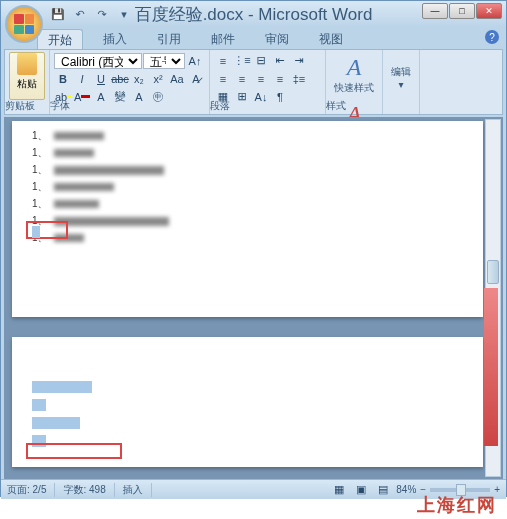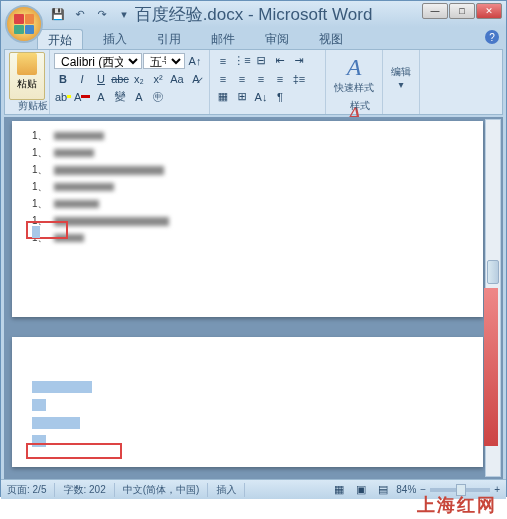--- a/index.html
+++ b/index.html
@@ -14,21 +14,21 @@
 .qat-btn { width: 18px; height: 18px; display: flex; align-items: center; justify-content: center; font-size: 11px; color: #3a5a7a; }
 .title-text { position: absolute; left: 50%; transform: translateX(-50%); font-size: 17px; color: #3a5a7a; }
 .win-controls { position: absolute; right: 4px; top: 2px; display: flex; gap: 1px; }
 .win-btn { width: 26px; height: 16px; border: 1px solid #888; background: linear-gradient(#f0f0f0,#d0d0d0); font-size: 9px; display: flex; align-items: center; justify-content: center; border-radius: 2px; }
 .win-btn.close { background: linear-gradient(#e88,#c44); color: #fff; }
 .tabs { height: 22px; display: flex; margin-left: 36px; padding-top: 2px; gap: 10px; }
 .tab { padding: 2px 10px; font-size: 12px; color: #3a5a7a; border-radius: 3px 3px 0 0; }
 .tab.active { background: #dbe8f4; border: 1px solid #9ab8d0; border-bottom: none; color: #2a4a6a; }
 .ribbon { height: 66px; background: #dbe8f4; border: 1px solid #9ab8d0; margin: 0 3px; display: flex; }
 .group { border-right: 1px solid #b8cde0; display: flex; flex-direction: column; position: relative; padding: 2px 4px 0; }
-.group-label { position: absolute; bottom: 1px; left: 0; right: 0; text-align: center; font-size: 10px; color: #3a5a7a; margin-left: 12px; }
+.group-label { position: absolute; bottom: 1px; left: 0; right: 0; text-align: left; font-size: 10px; color: #3a5a7a; }
 .paste-btn { width: 36px; height: 48px; display: flex; flex-direction: column; align-items: center; justify-content: flex-start; background: linear-gradient(#f8f8e8,#f0e8c8); border: 1px solid #c8b878; border-radius: 2px; font-size: 10px; }
 .paste-icon { width: 20px; height: 22px; background: linear-gradient(#f8d878,#e8a848); border-radius: 2px; margin-bottom: 2px; }
 .font-group { width: 160px; }
 .font-row { display: flex; gap: 1px; margin-bottom: 1px; align-items: center; }
 .font-select { font-size: 12px; height: 16px; border: 1px solid #a8b8c8; background: #fff; padding: 0 2px; }
 .rb { width: 18px; height: 17px; border: 1px solid transparent; display: flex; align-items: center; justify-content: center; font-size: 11px; color: #2a4a6a; }
 .rb.bold { font-weight: bold; }
 .rb.italic { font-style: italic; }
 .rb.underline { text-decoration: underline; }
 .para-group { width: 116px; }
@@ -122,20 +122,21 @@
         <div class="rb">A̷</div>
       </div>
       <div class="font-row">
         <div class="rb">ab<span class="color-bar" style="background:#ff0"></span></div>
         <div class="rb">A<span class="color-bar" style="background:#c00"></span></div>
         <div class="rb">A</div>
         <div class="rb">變</div>
         <div class="rb">A</div>
         <div class="rb">㊥</div>
       </div>
+      <div class="group-label">字体</div>
     </div>
 
     <div class="group para-group">
       <div class="font-row">
         <div class="rb">≡</div>
         <div class="rb">⋮≡</div>
         <div class="rb">⊟</div>
         <div class="rb">⇤</div>
         <div class="rb">⇥</div>
       </div>
@@ -145,20 +146,21 @@
         <div class="rb">≡</div>
         <div class="rb">≡</div>
         <div class="rb">‡≡</div>
       </div>
       <div class="font-row">
         <div class="rb">▦</div>
         <div class="rb">⊞</div>
         <div class="rb">A↓</div>
         <div class="rb">¶</div>
       </div>
+      <div class="group-label">段落</div>
     </div>
 
     <div class="group style-group">
       <div class="style-btn">
         <span class="style-A">A</span>
         <span>快速样式</span>
       </div>
       <div class="style-btn">
         <span class="style-A" style="color:#c84848">A</span>
         <span>更改样式</span>
@@ -218,22 +220,21 @@
     </div>
 
     <div class="vscroll">
       <div class="vscroll-thumb" style="top:140px;height:24px"></div>
       <div class="red-arrow" style="top:168px;height:158px"></div>
     </div>
   </div>
 
   <div class="statusbar">
     <div class="status-item">页面: 2/5</div>
-    <div class="status-item">字数: 202</div>
-    <div class="status-item">中文(简体，中国)</div>
+    <div class="status-item">字数: 498</div>
     <div class="status-item">插入</div>
     <div class="zoom-area">
       <div class="rb">▦</div>
       <div class="rb">▣</div>
       <div class="rb">▤</div>
       <span>84%</span>
       <span>−</span>
       <div class="zoom-slider"></div>
       <span>+</span>
     </div>

